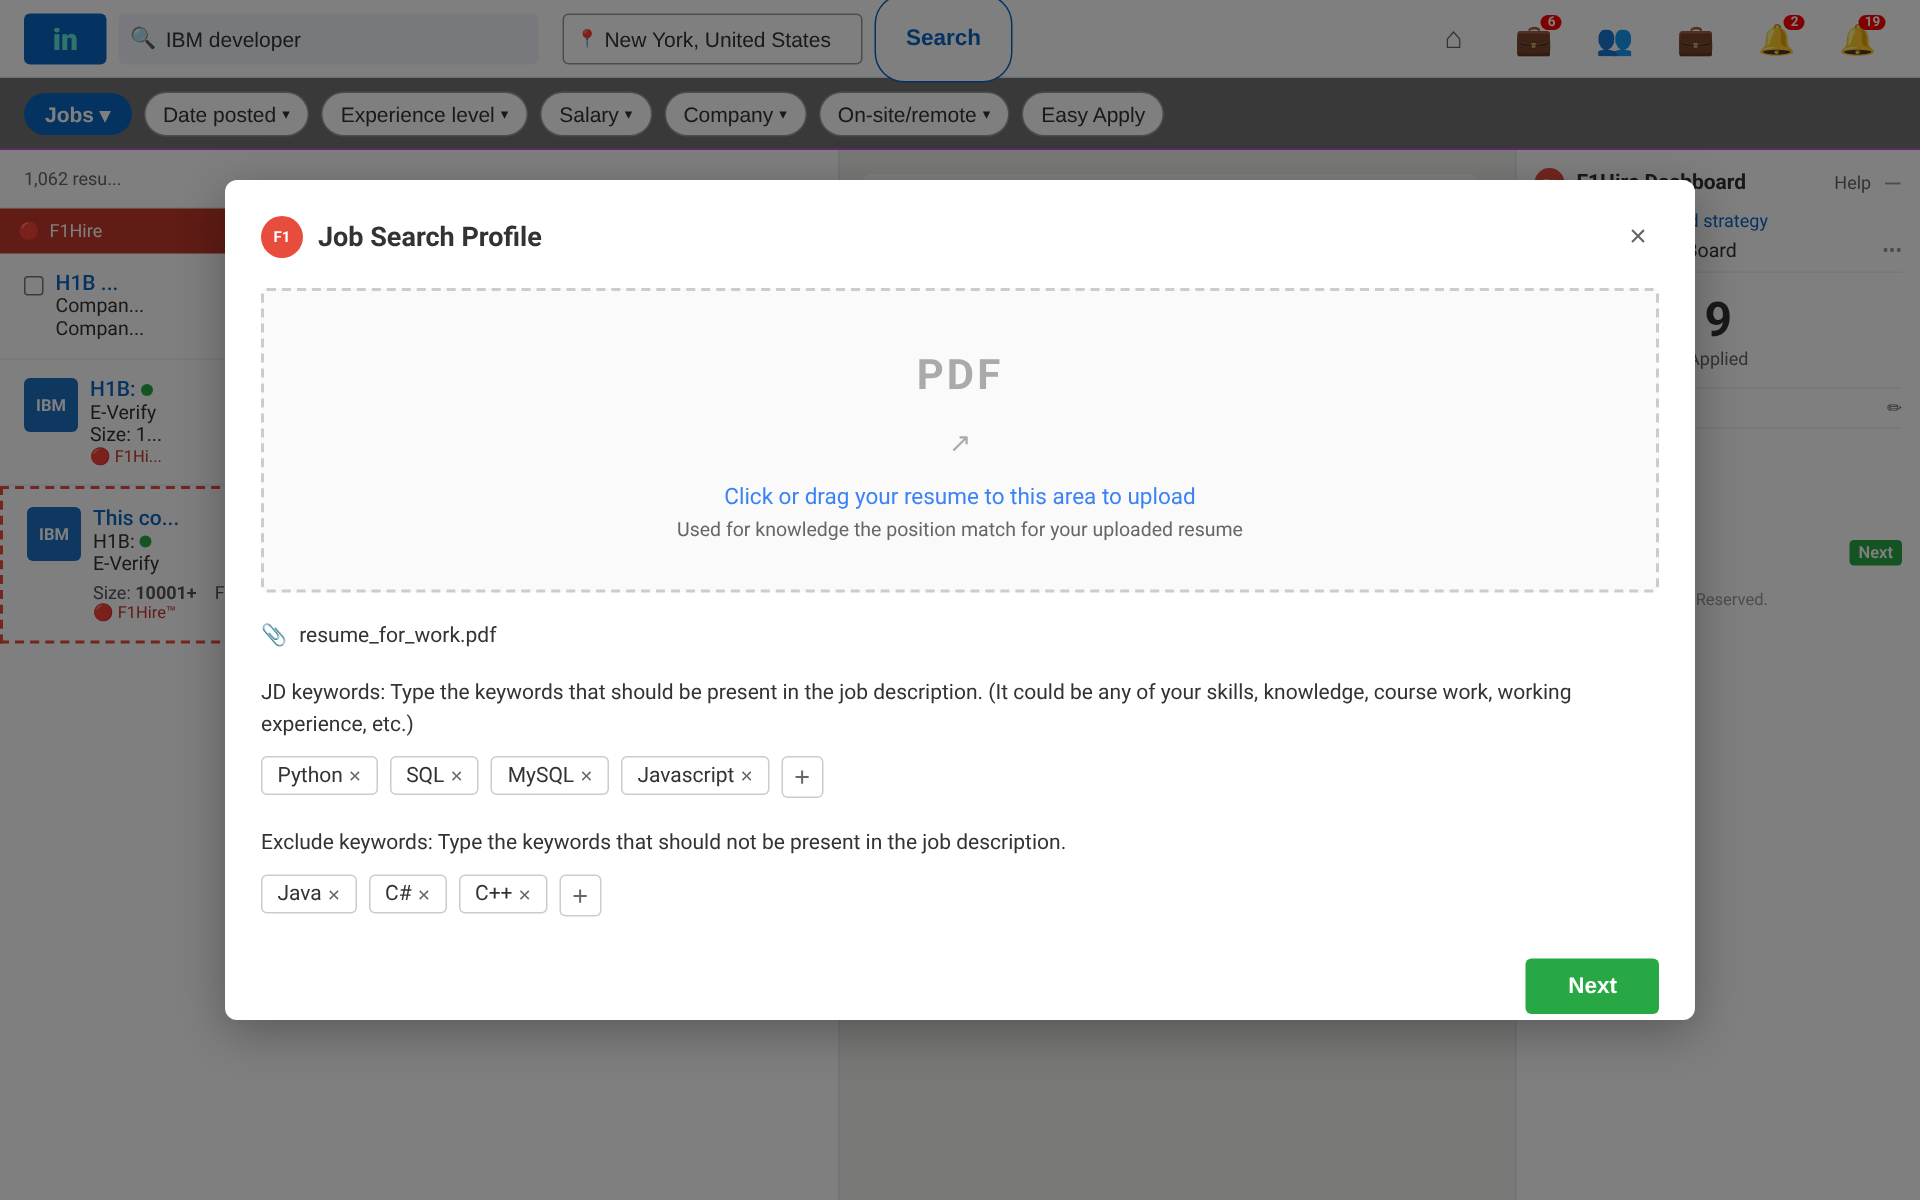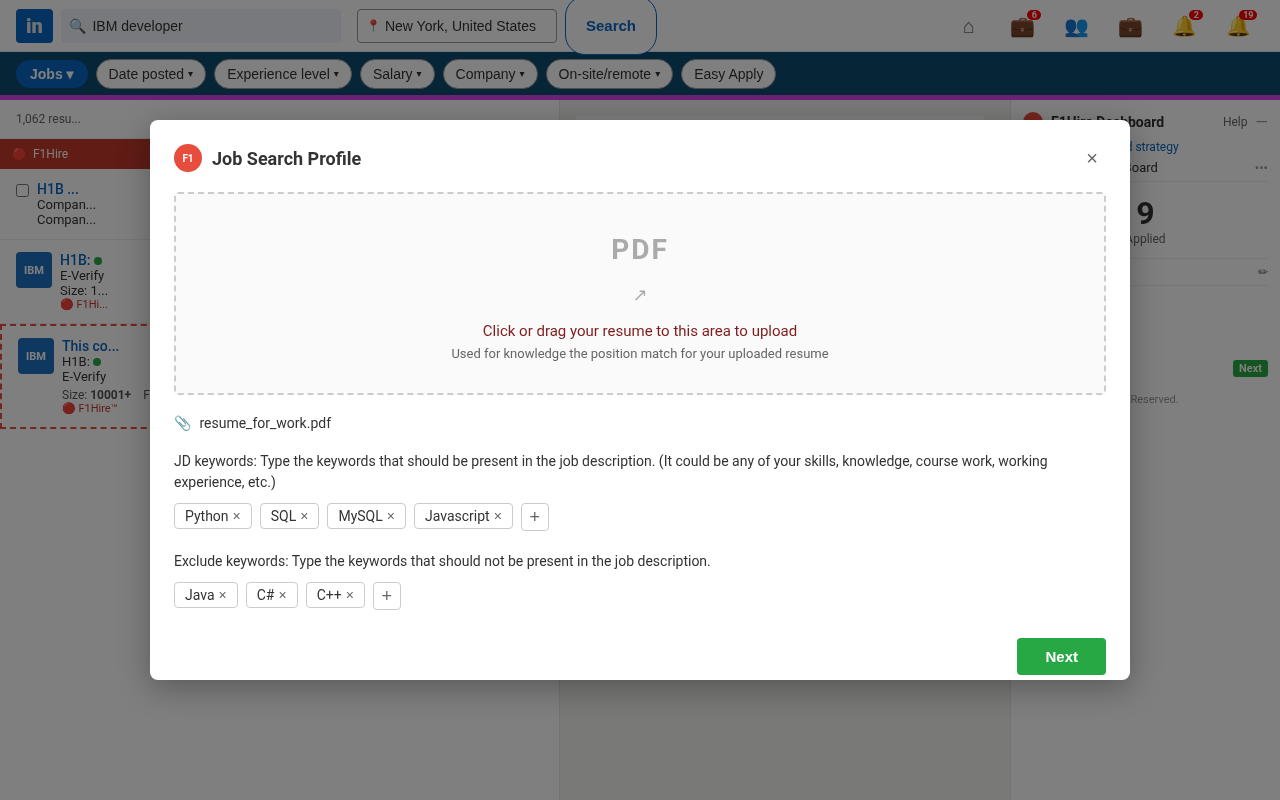--- a/index.html
+++ b/index.html
@@ -10,25 +10,25 @@
       background: white;
       height: 52px;
       display: flex;
       align-items: center;
       padding: 0 16px;
       border-bottom: 1px solid #dce6f1;
       position: relative;
       z-index: 1;
     }
     .linkedin-logo {
-      width: 37px; height: 34px;
+      width: 55px; height: 34px;
       background: #0a66c2;
       border-radius: 4px;
       display: flex; align-items: center; justify-content: center;
-      color: #e5e5e5; font-weight: 900; font-size: 20px;
+      color: #5eead4; font-weight: 900; font-size: 20px;
       margin-right: 8px; flex-shrink: 0;
     }
     .nav-search {
       display: flex; align-items: center;
       background: #eef3f8;
       border-radius: 4px;
       padding: 0 8px;
       height: 34px;
       width: 280px;
       margin-right: 16px;
@@ -68,27 +68,27 @@
     }
     .nav-icon-item .icon-sym { font-size: 20px; color: #666; position: relative; display: inline-block; }
     .badge {
       position: absolute; top: -4px; right: -6px;
       background: red; color: white; font-size: 9px; font-weight: 700;
       border-radius: 10px; padding: 0 4px; min-width: 14px; text-align: center;
     }
 
     
     .jobs-bar {
-      background: #0c4a6e;
+      background: #737373;
       height: 48px;
       display: flex;
       align-items: center;
       padding: 0 16px;
       gap: 8px;
-      border-bottom: 5px solid #d946ef;
+      border-bottom: 1px solid #d946ef;
     }
     .jobs-btn {
       background: #0a66c2; color: white; border: none;
       border-radius: 16px; padding: 6px 14px; font-size: 14px;
       font-weight: 600; cursor: pointer; display: flex; align-items: center; gap: 4px;
     }
     .filter-btn {
       background: white; border: 1px solid #999;
       border-radius: 16px; padding: 6px 12px; font-size: 14px;
       color: #333; cursor: pointer; display: flex; align-items: center; gap: 4px;
@@ -256,21 +256,21 @@
       padding: 32px;
       text-align: center;
       margin-bottom: 20px;
       background: #fafafa;
     }
     .pdf-icon {
       font-size: 36px; color: #aaa; margin-bottom: 8px;
     }
     .pdf-arrow { font-size: 18px; color: #aaa; }
     .upload-main-text {
-      font-size: 15px; color: #7f1d1d; margin-bottom: 6px; margin-top: 12px;
+      font-size: 15px; color: #3b82f6; margin-bottom: 6px; margin-top: 12px;
     }
     .upload-sub-text {
       font-size: 13px; color: #666;
     }
 
     
     .attached-file {
       display: flex; align-items: center; gap: 8px;
       font-size: 14px; color: #333; margin-bottom: 20px;
     }

